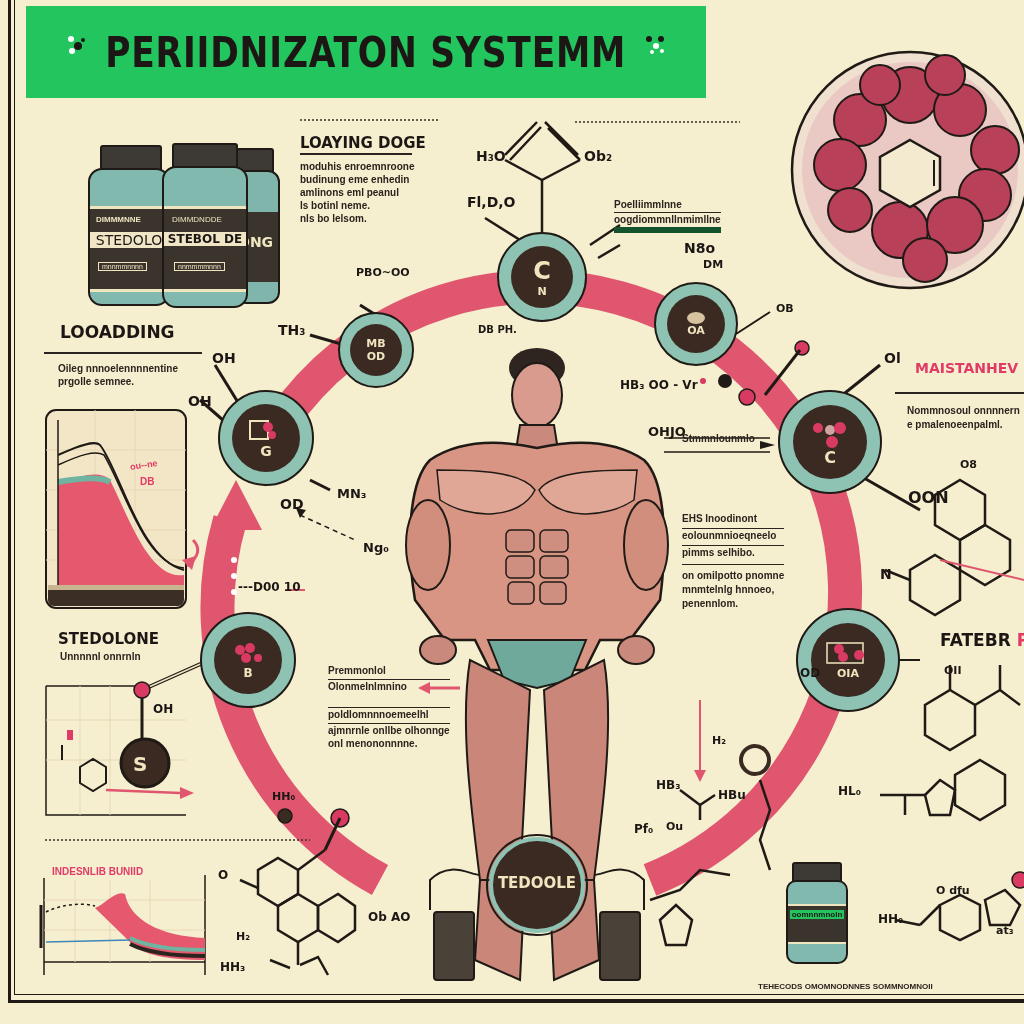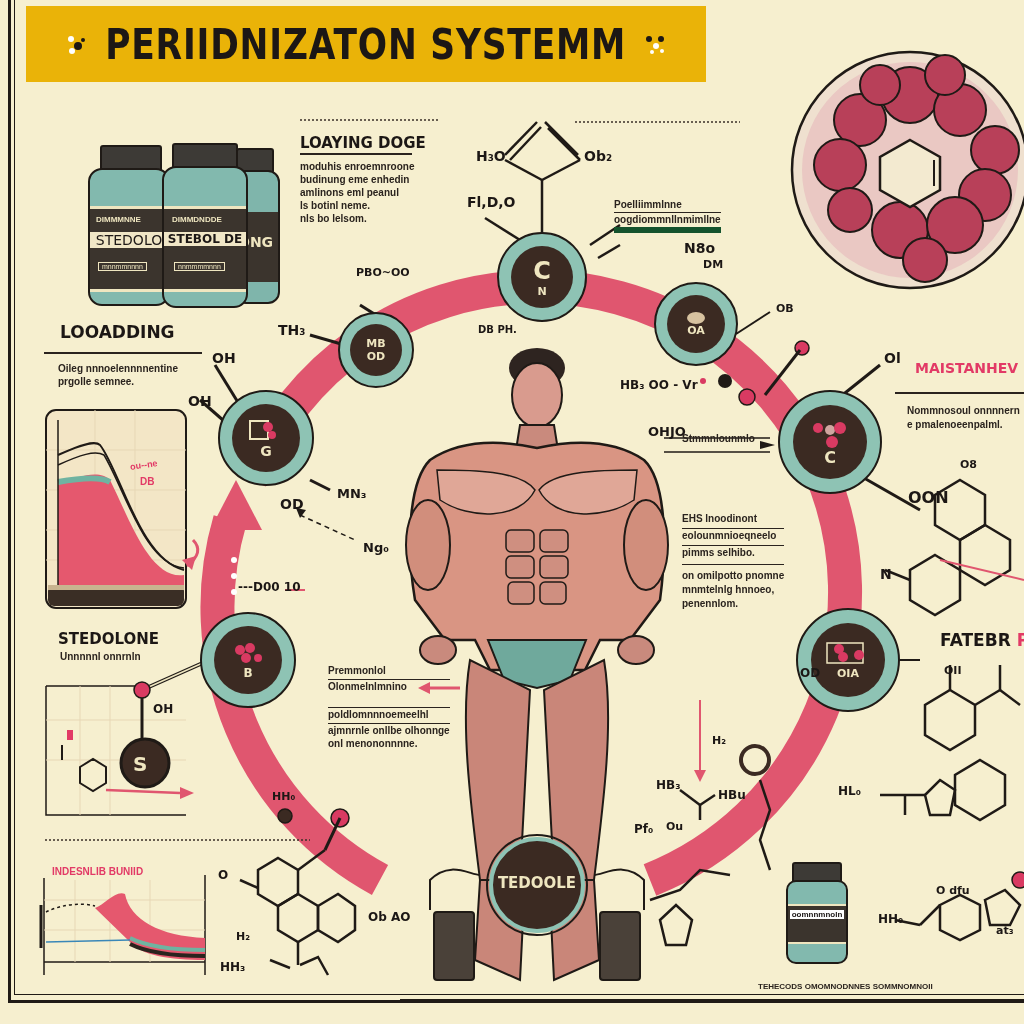--- a/index.html
+++ b/index.html
@@ -1,19 +1,19 @@
 <!DOCTYPE html>
 <html><head>
 <meta charset="utf-8">
 <style>
   html, body { margin:0; padding:0; }
   body { width:1024px; height:1024px; overflow:hidden; background:#f6efcf; font-family:"Liberation Sans", sans-serif; position:relative; }
   .frame-outer { position:absolute; left:8px; top:0; width:1016px; height:1000px; border-left:3px solid #1f1a16; border-bottom:3px solid #1f1a16; }
   .frame-inner { position:absolute; left:14px; top:0; width:1010px; height:994px; border-left:1.5px solid #1f1a16; border-bottom:1.5px solid #1f1a16; }
-  .banner { position:absolute; left:26px; top:6px; width:680px; height:76px; background:#eab308; display:flex; align-items:center; justify-content:center; }
+  .banner { position:absolute; left:26px; top:6px; width:680px; height:92px; background:#22c55e; display:flex; align-items:center; justify-content:center; }
   .banner-title { font-family:"DejaVu Sans", sans-serif; font-weight:bold; font-size:42px; letter-spacing:1px; color:#1c1715; transform:scaleX(0.82); white-space:nowrap; }
   .banner .mol { position:absolute; top:28px; width:22px; height:22px; }
   .abs { position:absolute; }
   .h-label { font-family:"DejaVu Sans", sans-serif; font-weight:bold; color:#1c1715; transform-origin:left top; white-space:nowrap; }
   .body-text { font-size:11px; font-weight:bold; color:#2a231e; line-height:14px; }
   .pink { color:#e23a66; }
   .rule { position:absolute; height:2px; background:#2a231e; }
   .node { position:absolute; border-radius:50%; background:#8ec3b4; border:2.5px solid #1f1a16; display:flex; align-items:center; justify-content:center; }
   .node-core { border-radius:50%; background:#3b2a22; display:flex; align-items:center; justify-content:center; flex-direction:column; color:#efe6c0; font-weight:bold; font-family:"DejaVu Sans", sans-serif; }
   .chem { font-family:"DejaVu Sans", sans-serif; font-weight:bold; font-size:14px; color:#1c1715; }
@@ -333,31 +333,31 @@
     <div class="abs" style="left:2px;top:62px;color:#efe6c0;font-weight:bold;font-size:14px;font-family:'DejaVu Sans',sans-serif">ONG</div>
   </div>
   <div class="abs" style="left:2px;top:28px;width:78px;height:134px;background:#82b9ae;border:2px solid #1f1a16;border-radius:14px">
     <div class="abs" style="left:0;top:36px;width:78px;height:80px;background:#3b342d;border-top:3px solid #efe6c0;border-bottom:3px solid #efe6c0"></div>
     <div class="abs" style="left:6px;top:45px;color:#efe6c0;font-size:8px;font-weight:bold">DIMMMNNE</div>
     <div class="abs" style="left:0;top:62px;width:78px;background:#f0e6c6;color:#1c1715;font-weight:normal;font-size:14px;font-family:'DejaVu Sans',sans-serif;text-align:center">STEDOLO</div>
     <div class="abs" style="left:8px;top:92px;color:#efe6c0;font-size:7px;border:1px solid #efe6c0;padding:0 3px">mnnmmnnnn</div>
   </div>
   <div class="abs" style="left:76px;top:26px;width:82px;height:138px;background:#82b9ae;border:2px solid #1f1a16;border-radius:14px">
     <div class="abs" style="left:0;top:38px;width:82px;height:80px;background:#3b342d;border-top:3px solid #efe6c0;border-bottom:3px solid #efe6c0"></div>
-    <div class="abs" style="left:8px;top:47px;color:#efe6c0;font-size:8px;font-weight:bold">DIMMDNDDE</div>
+    <div class="abs" style="left:8px;top:47px;color:#efe6c0;font-size:8px;font-weight:normal">DIMMDNDDE</div>
     <div class="abs" style="left:0;top:64px;width:82px;background:#f0e6c6;color:#1c1715;font-weight:bold;font-size:12px;font-family:'DejaVu Sans',sans-serif;text-align:center">STEBOL DE</div>
     <div class="abs" style="left:10px;top:94px;color:#efe6c0;font-size:7px;border:1px solid #efe6c0;padding:0 3px">nnmmmmnnn</div>
   </div>
 </div>
 
 <div class="abs" style="left:786px;top:862px;width:60px;height:100px">
   <div class="abs" style="left:6px;top:0;width:46px;height:18px;background:#3d3a36;border:2px solid #1f1a16;border-radius:3px"></div>
   <div class="abs" style="left:0;top:18px;width:58px;height:80px;background:#82b9ae;border:2px solid #1f1a16;border-radius:10px">
     <div class="abs" style="left:0;top:22px;width:58px;height:36px;background:#3b342d;border-top:2px solid #efe6c0;border-bottom:2px solid #efe6c0"></div>
-    <div class="abs" style="left:2px;top:28px;width:54px;background:#ffffff;color:#1c1715;font-size:8px;font-weight:bold;text-align:center;overflow:hidden">oomnnmnoln</div>
+    <div class="abs" style="left:2px;top:28px;width:54px;background:#22c55e;color:#1c1715;font-size:8px;font-weight:bold;text-align:center;overflow:hidden">oomnnmnoln</div>
   </div>
 </div>
 
 <div class="abs" style="left:491px;top:874px;width:92px;text-align:center;color:#efe6c0;font-weight:bold;font-size:15px;font-family:'DejaVu Sans',sans-serif">TEDOOLE</div>
 
 <div class="abs h-label" style="left:300px;top:134px;font-size:15px">LOAYING DOGE</div>
 <div class="rule" style="left:300px;top:153px;width:112px;height:1.5px"></div>
 <div class="abs body-text" style="left:300px;top:160px;font-size:10px;line-height:13px">
   <div>moduhis enroemnroone</div>
   <div>budinung eme enhedin</div>

